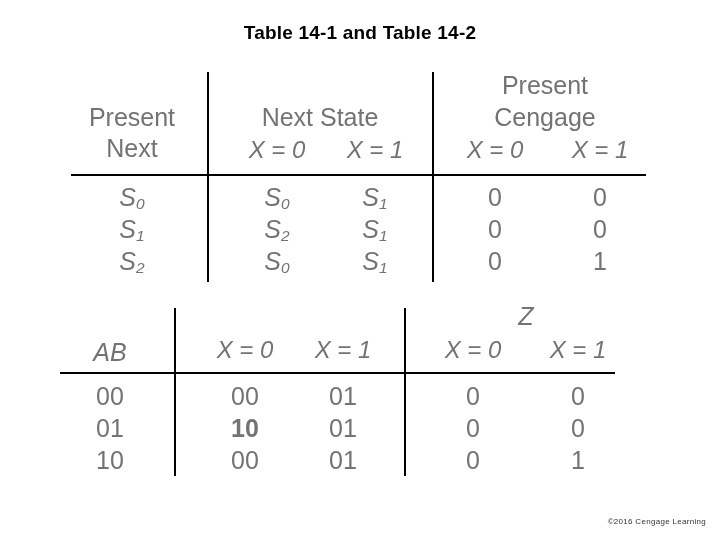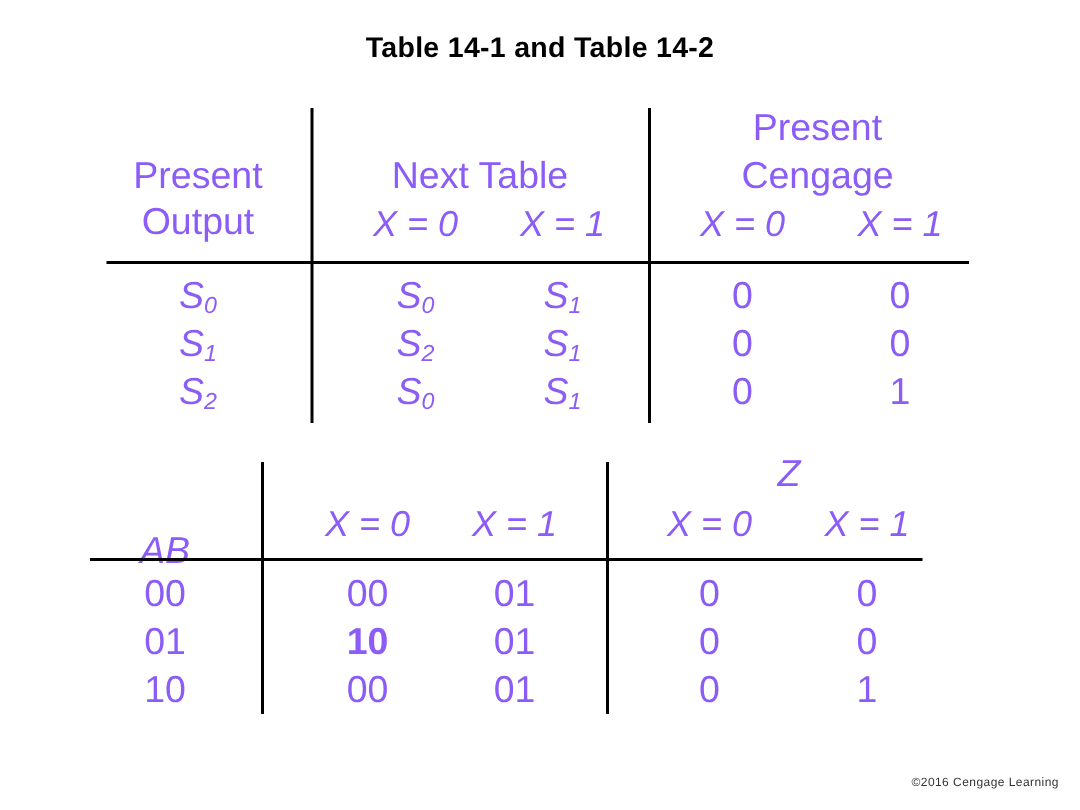--- a/index.html
+++ b/index.html
@@ -30,21 +30,21 @@
     letter-spacing: 0.2px;
     color: #000000;
   }
 
   
   .cell {
     position: absolute;
     text-align: center;
     white-space: nowrap;
     font-family: "Liberation Sans", sans-serif;
-    color: #8b5cf6;
+    color: #737373;
     line-height: 1.05;
   }
   .hdr {
     font-size: 25px;
     font-weight: normal;
   }
   .hdr-sub {
     font-size: 24px;
     font-style: italic;
   }
@@ -103,23 +103,23 @@
 <body>
 
 <div id="slide">
 
   <div id="slide-title">Table 14-1 and Table 14-2</div>
 
   <div class="vrule" style="left:207px; top:72px; height:210px;"></div>
   <div class="vrule" style="left:432px; top:72px; height:210px;"></div>
 
   <div class="cell hdr" style="left:62px; top:104px; width:140px;">Present</div>
-  <div class="cell hdr" style="left:62px; top:135px; width:140px;">Output</div>
+  <div class="cell hdr" style="left:62px; top:135px; width:140px;">Next</div>
 
-  <div class="cell hdr" style="left:225px; top:104px; width:190px;">Next Table</div>
+  <div class="cell hdr" style="left:225px; top:104px; width:190px;">Next State</div>
   <div class="cell hdr-sub" style="left:222px; top:137px; width:110px;">X = 0</div>
   <div class="cell hdr-sub" style="left:320px; top:137px; width:110px;">X = 1</div>
 
   <div class="cell hdr" style="left:450px; top:72px; width:190px;">Present</div>
   <div class="cell hdr" style="left:450px; top:104px; width:190px;">Cengage</div>
   <div class="cell hdr-sub" style="left:440px; top:137px; width:110px;">X = 0</div>
   <div class="cell hdr-sub" style="left:545px; top:137px; width:110px;">X = 1</div>
 
   <div class="hrule" style="left:71px; top:174px; width:575px;"></div>
 
@@ -155,21 +155,21 @@
   </div>
   <div class="cell val" style="left:320px; top:248px; width:110px;">
     <span>S</span><sub>1</sub>
   </div>
   <div class="cell val-num" style="left:440px; top:248px; width:110px;">0</div>
   <div class="cell val-num" style="left:545px; top:248px; width:110px;">1</div>
 
   <div class="vrule" style="left:174px; top:308px; height:168px;"></div>
   <div class="vrule" style="left:404px; top:308px; height:168px;"></div>
 
-  <div class="cell hdr-ital" style="left:50px; top:354px; width:120px;">AB</div>
+  <div class="cell hdr-ital" style="left:50px; top:339px; width:120px;">AB</div>
 
   <div class="cell hdr-sub" style="left:190px; top:337px; width:110px;">X = 0</div>
   <div class="cell hdr-sub" style="left:288px; top:337px; width:110px;">X = 1</div>
 
   <div class="cell hdr-ital" style="left:420px; top:303px; width:212px;">Z</div>
   <div class="cell hdr-sub" style="left:418px; top:337px; width:110px;">X = 0</div>
   <div class="cell hdr-sub" style="left:523px; top:337px; width:110px;">X = 1</div>
 
   <div class="hrule" style="left:60px; top:372px; width:555px;"></div>
 

